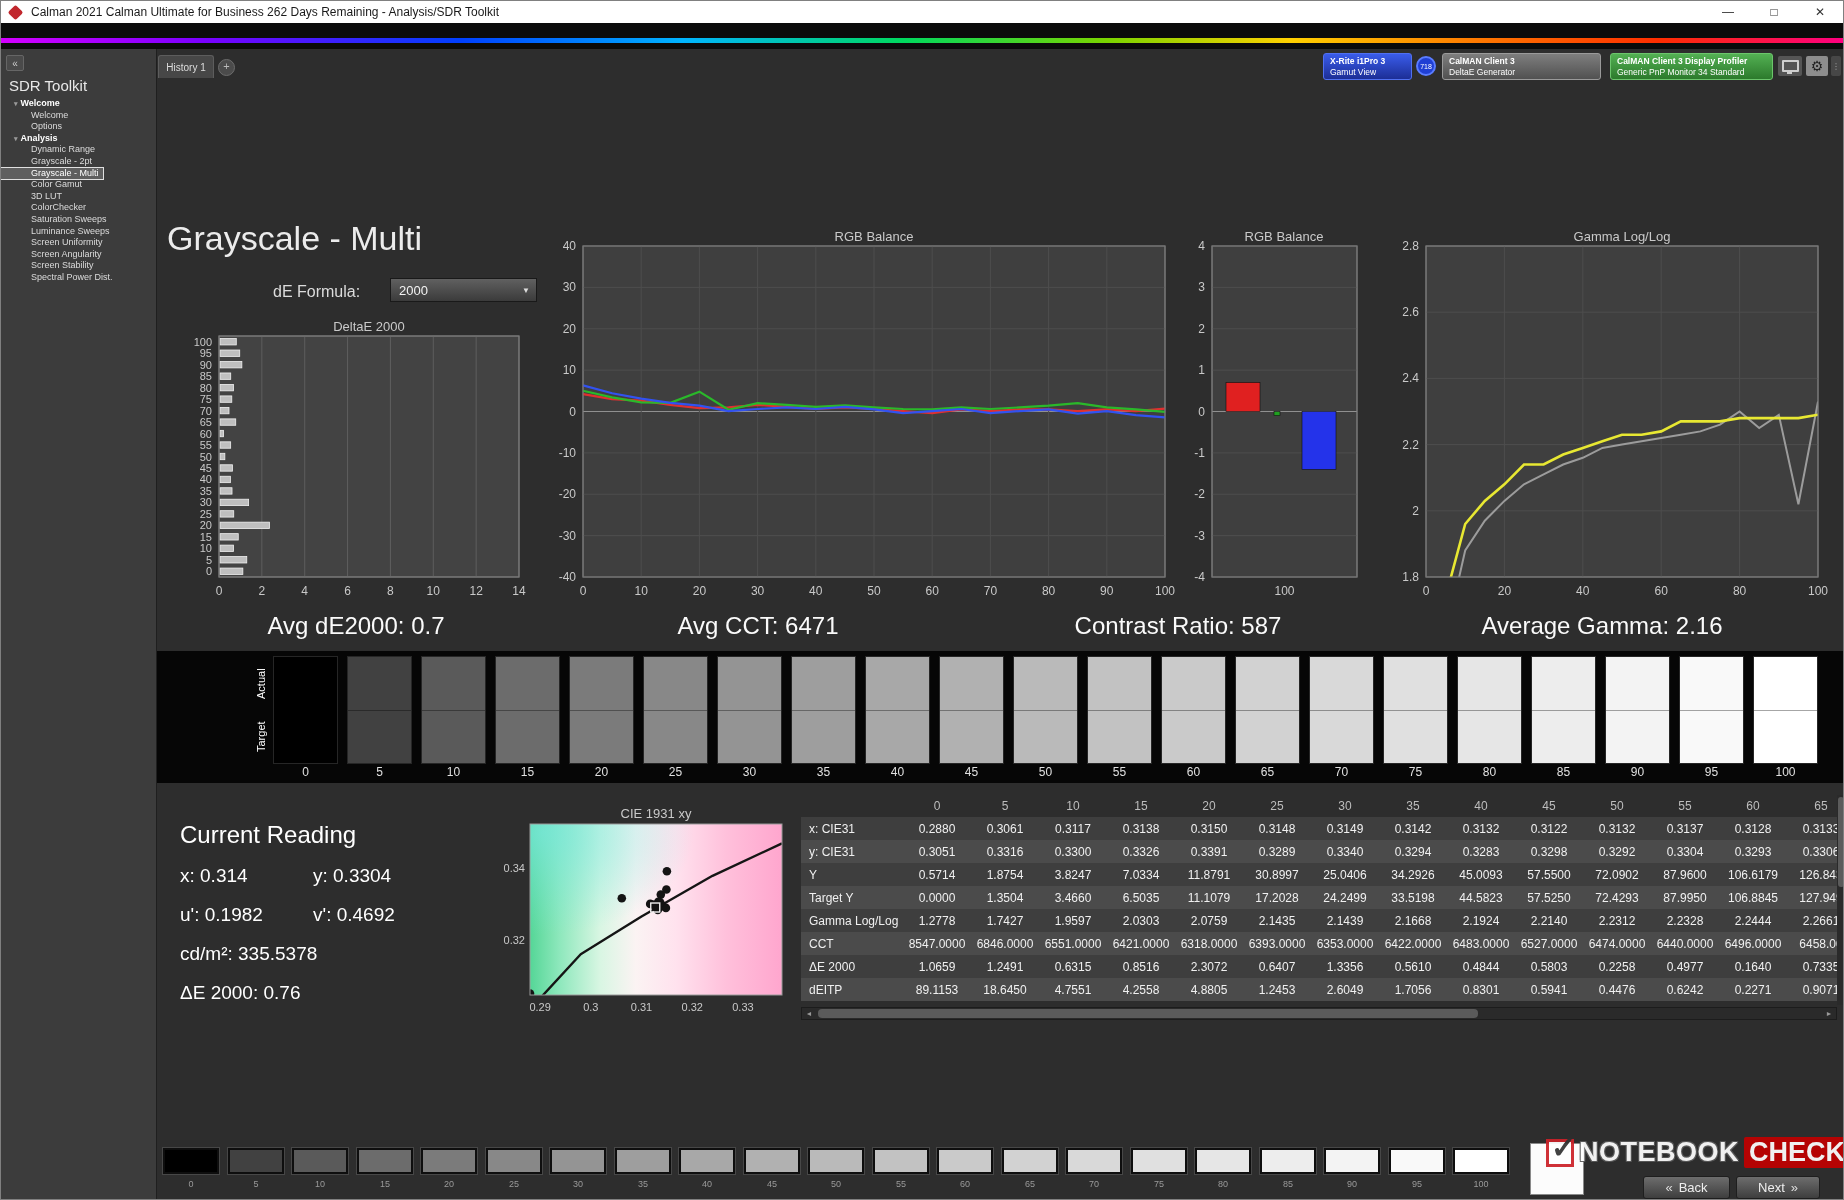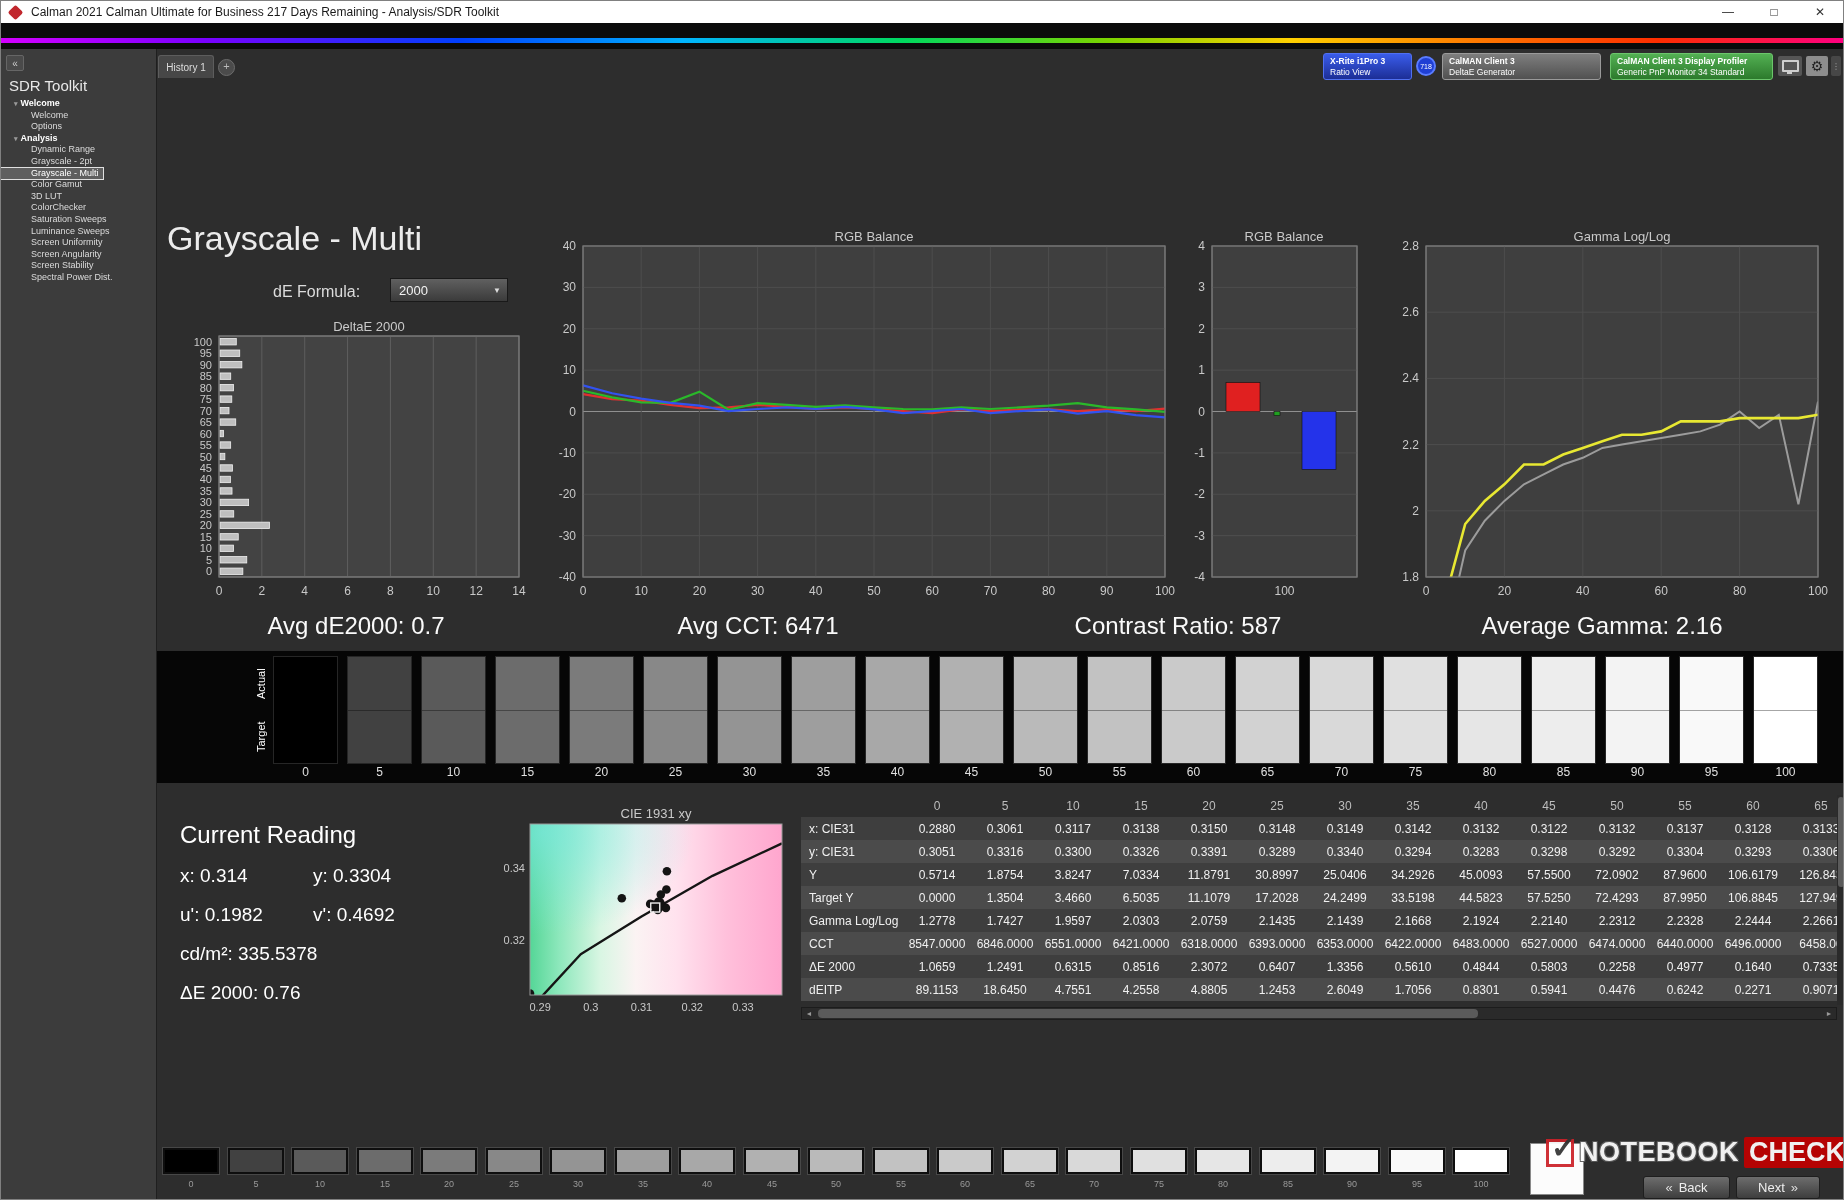--- a/index.html
+++ b/index.html
@@ -52,21 +52,21 @@
   .icon-btn{position:absolute;top:55px;height:20px;display:flex;align-items:center;justify-content:center;border-radius:2px;z-index:6;}
   .btn-monitor{left:1777px;width:24px;background:#555;}
   .mini-monitor{width:13px;height:8px;border:2px solid #cfcfcf;border-radius:1px;position:relative;}
   .mini-monitor::after{content:'';position:absolute;left:3px;bottom:-4px;width:5px;height:2px;background:#cfcfcf;}
   .btn-gear{left:1805px;width:22px;background:#8d8d8d;color:#222;font-size:14px;}
   .btn-more{left:1830px;width:10px;background:#474747;color:#aaa;font-size:8px;}
 
   
   .page-title{position:absolute;left:166px;top:218px;font-size:34px;color:#ececec;}
   .de-label{position:absolute;left:272px;top:282px;font-size:16px;color:#dcdcdc;}
-  .dropdown{position:absolute;left:389px;top:277px;width:118px;height:24px;background:linear-gradient(#606060,#3b3b3b);
+  .dropdown{position:absolute;left:389px;top:277px;width:147px;height:24px;background:linear-gradient(#606060,#3b3b3b);
     border:1px solid #191919;border-radius:0;color:#f2f2f2;font-size:13px;display:flex;align-items:center;box-sizing:border-box;}
   .dropdown .val{flex:1;padding-left:8px;}
   .dropdown .arr{width:20px;text-align:center;font-size:8px;color:#ddd;}
 
   .ch-title{position:absolute;color:#c9c9c9;font-size:13px;transform:translateX(-50%);white-space:nowrap;}
   .chart-svg{position:absolute;}
   svg text{font-family:"Liberation Sans",sans-serif;}
 
   .stat{position:absolute;top:611px;transform:translateX(-50%);font-size:24px;color:#fafafa;white-space:nowrap;}
 
@@ -116,21 +116,21 @@
   .nav-next{left:1735px;width:84px;}
   .chev{font-size:13px;color:#ddd;}
 </style>
 </head>
 <body>
 
 <div id="app">
 
   <div class="titlebar">
     <div class="tb-icon"></div>
-    <div class="tb-title">Calman 2021 Calman Ultimate for Business 217 Days Remaining  - Analysis/SDR Toolkit</div>
+    <div class="tb-title">Calman 2021 Calman Ultimate for Business 262 Days Remaining  - Analysis/SDR Toolkit</div>
     <div class="tb-btn">—</div>
     <div class="tb-btn">□</div>
     <div class="tb-btn">✕</div>
   </div>
 
   <div class="brandbar">
     <div class="rainbow"></div>
   </div>
   <div class="calman-logo">
     <span class="dia">❖</span>
@@ -193,21 +193,21 @@
           <span>Spectral Power Dist.</span>
         </div>
       </div>
   </div>
 
   <div class="tab">History 1</div>
   <div class="add-tab">+</div>
 
   <div class="dev dev-meter">
     <div class="l1">X-Rite i1Pro 3</div>
-    <div class="l2">Ratio View</div>
+    <div class="l2">Gamut View</div>
   </div>
   <div class="dev-badge">718</div>
   <div class="dev dev-pattern">
     <div class="l1">CalMAN Client 3</div>
     <div class="l2">DeltaE Generator</div>
   </div>
   <div class="dev dev-display">
     <div class="l1">CalMAN Client 3 Display Profiler</div>
     <div class="l2">Generic PnP Monitor 34 Standard</div>
   </div>

